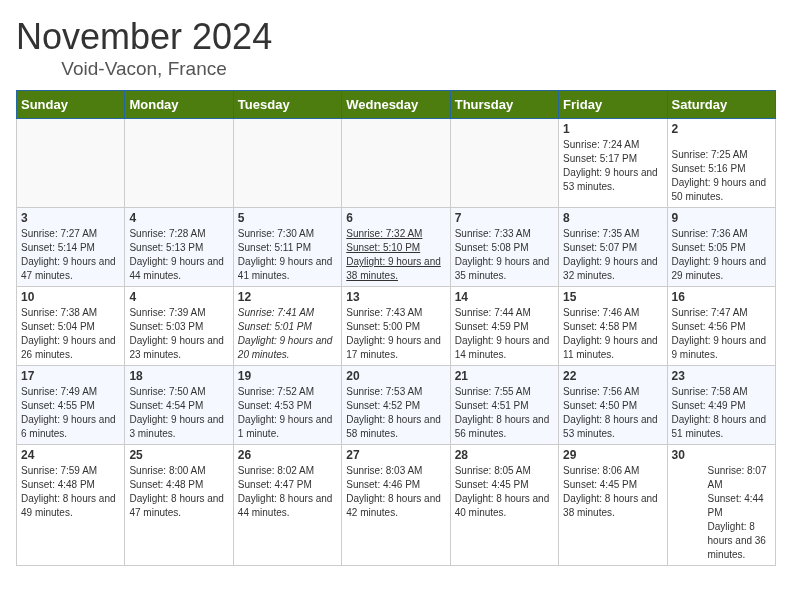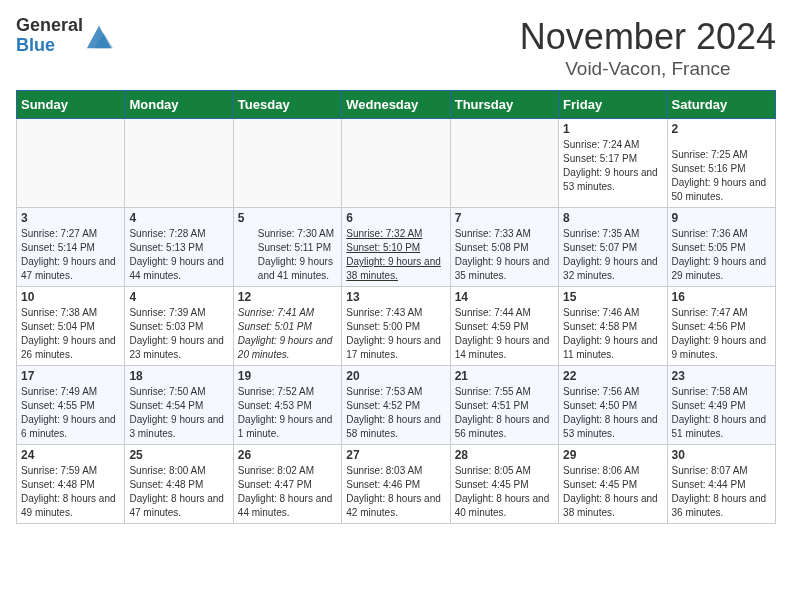--- a/index.html
+++ b/index.html
@@ -51,21 +51,21 @@
     .subtitle {
       font-size: 19px;
       color: #555;
     }
     .calendar {
       width: 100%;
       border-collapse: collapse;
       border: 1px solid #ccc;
     }
     .calendar th {
-      background-color: #15803d;
+      background-color: #4d7c0f;
       color: #fff;
       font-size: 13px;
       font-weight: bold;
       padding: 6px 4px;
       text-align: left;
       border: 1px solid #2568a0;
     }
     .calendar td {
       vertical-align: top;
       width: calc(100% / 7);
@@ -94,30 +94,20 @@
       line-height: 1.4;
     }
     .empty-cell {
       background: #f9f9f9 !important;
     }
   </style>
 </head>
 <body>
 
 <div class="header-area">
-  <div class="logo">
-    <div class="logo-text">
-      <span class="logo-general">General</span>
-      <span class="logo-blue">Blue</span>
-    </div>
-    <svg class="logo-icon" viewBox="0 0 30 30" xmlns="http://www.w3.org/2000/svg">
-      <polygon points="2,28 15,4 28,28" fill="#2b7bba" opacity="0.85"></polygon>
-      <polygon points="10,28 20,12 30,28" fill="#2b7bba" opacity="0.5"></polygon>
-    </svg>
-  </div>
   <div class="title-area">
     <div class="month-title">November 2024</div>
     <div class="subtitle">Void-Vacon, France</div>
   </div>
 </div>
 
 <table class="calendar">
   <thead>
     <tr>
     <th>Sunday</th>
@@ -157,21 +147,21 @@
 Daylight: 9 hours and 47 minutes.</div>
         </td>
         <td>
           <span class="day-number">4</span>
           <div class="day-info" style="white-space: pre-line;">Sunrise: 7:28 AM
 Sunset: 5:13 PM
 Daylight: 9 hours and 44 minutes.</div>
         </td>
         <td>
           <span class="day-number">5</span>
-          <div class="day-info" style="white-space: pre-line; margin-left: 20px;">Sunrise: 7:30 AM
+          <div class="day-info" style="white-space: pre-line;">Sunrise: 7:30 AM
 Sunset: 5:11 PM
 Daylight: 9 hours and 41 minutes.</div>
         </td>
         <td>
           <span class="day-number">6</span>
           <div class="day-info" style="white-space: pre-line; text-decoration: underline;">Sunrise: 7:32 AM
 Sunset: 5:10 PM
 Daylight: 9 hours and 38 minutes.</div>
         </td>
         <td>
@@ -313,19 +303,19 @@
 Daylight: 8 hours and 40 minutes.</div>
         </td>
         <td>
           <span class="day-number">29</span>
           <div class="day-info" style="white-space: pre-line;">Sunrise: 8:06 AM
 Sunset: 4:45 PM
 Daylight: 8 hours and 38 minutes.</div>
         </td>
         <td>
           <span class="day-number">30</span>
-          <div class="day-info" style="white-space: pre-line;">Sunrise: 8:07 AM
+          <div class="day-info" style="white-space: pre-line; margin-left: 36px;">Sunrise: 8:07 AM
 Sunset: 4:44 PM
 Daylight: 8 hours and 36 minutes.</div>
         </td>
       </tr>
     </tbody>
 </table>
 
 </body></html>

